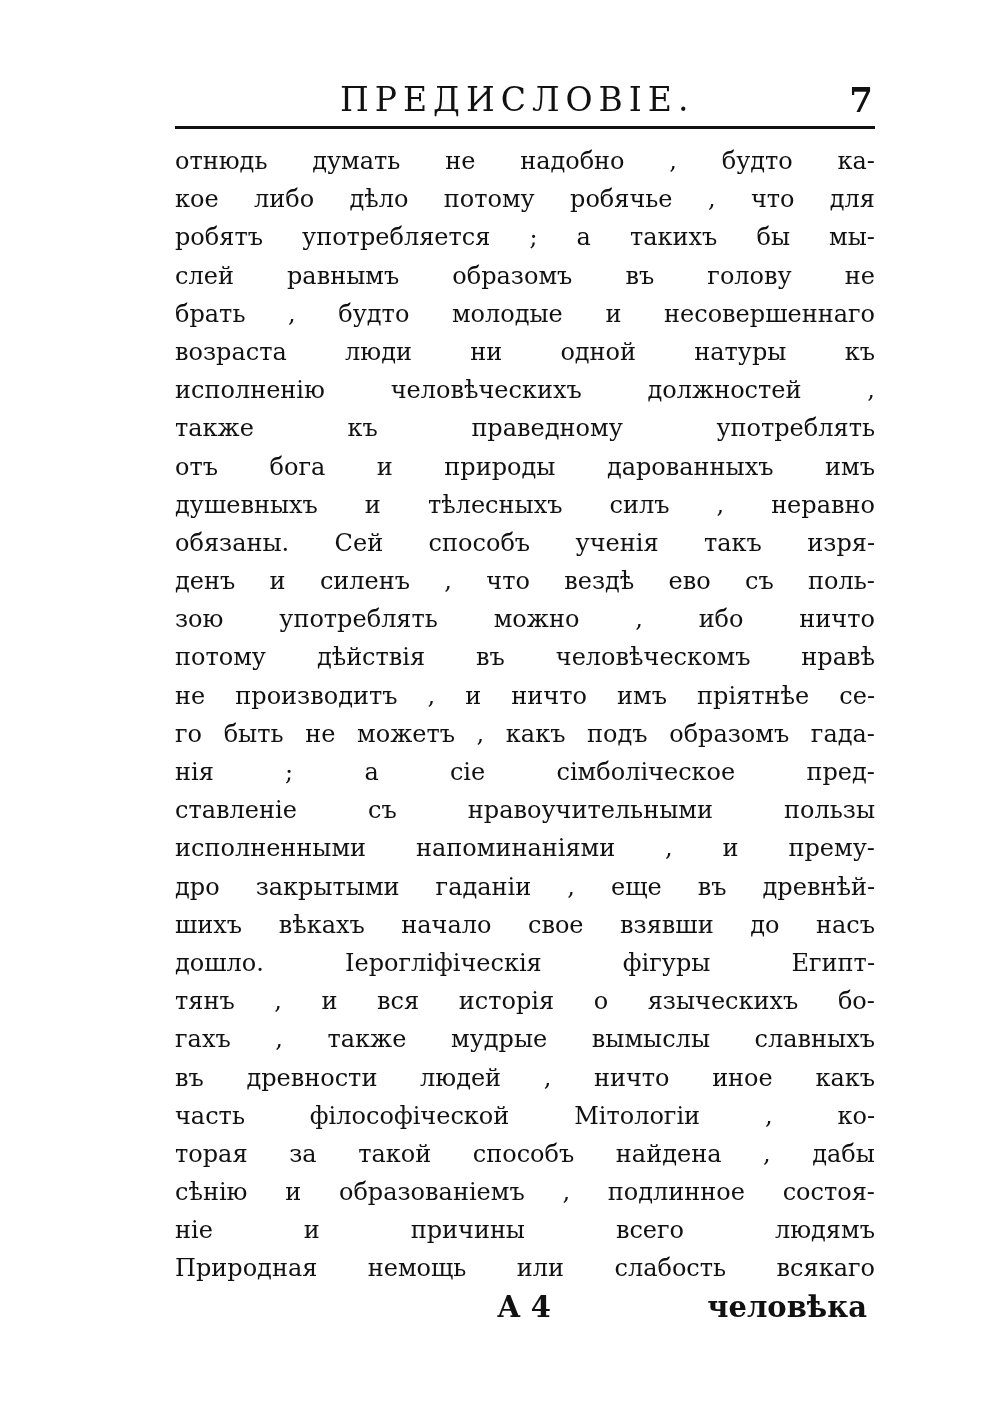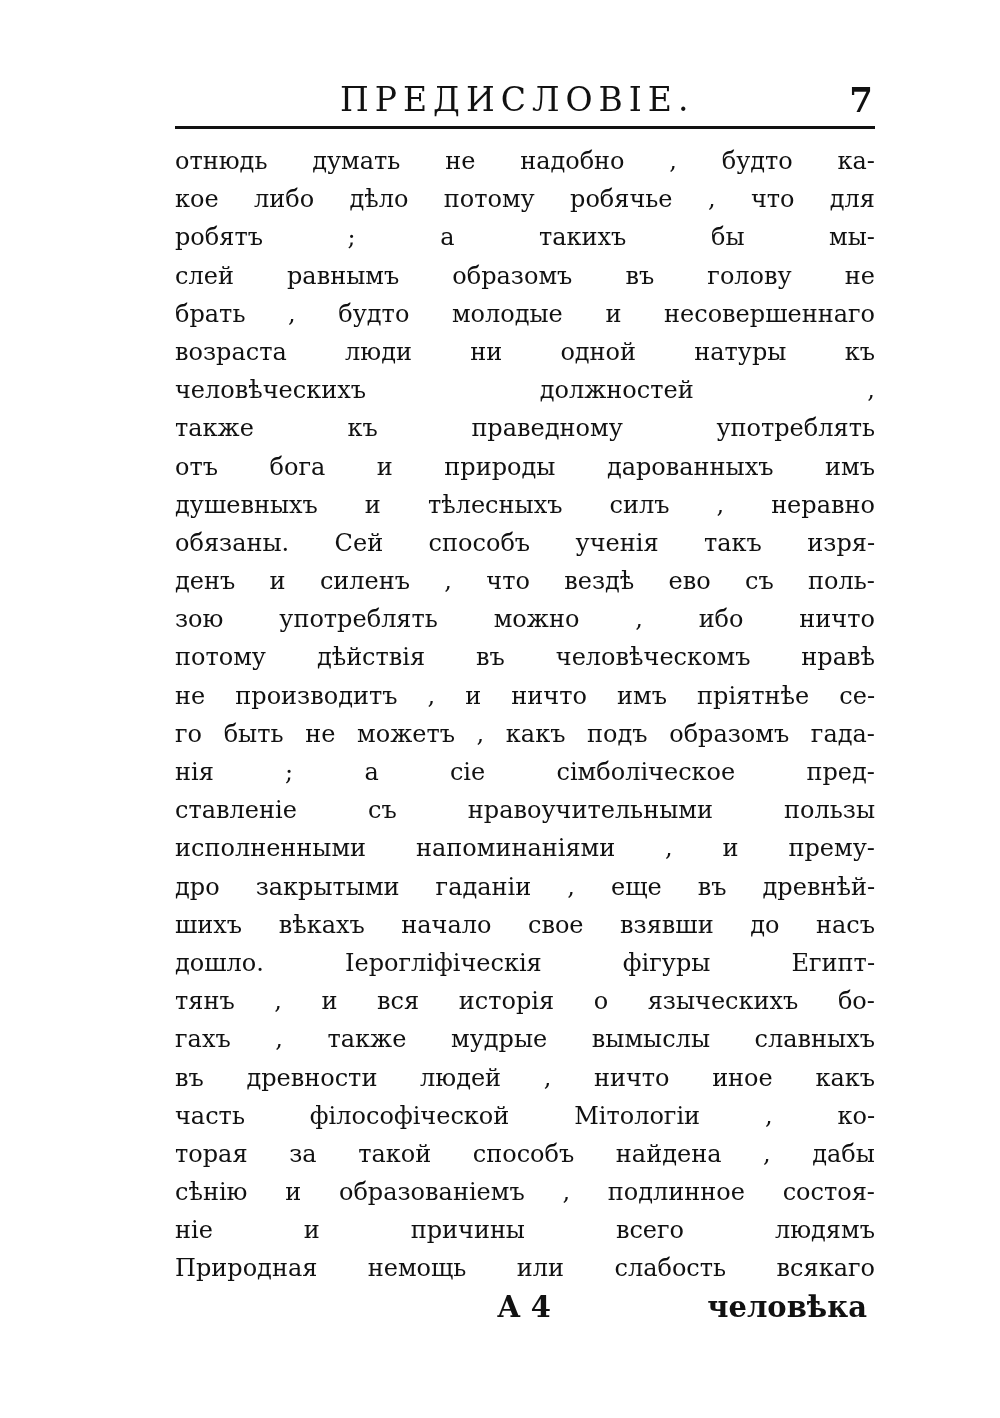--- a/index.html
+++ b/index.html
@@ -43,20 +43,21 @@
         <span>либо</span>
         <span>дѣло</span>
         <span>потому</span>
         <span>робячье</span>
         <span>,</span>
         <span>что</span>
         <span>для</span>
       </div>
       <div class="line">
         <span>робятъ</span>
+        <span>употребляется</span>
         <span>;</span>
         <span>а</span>
         <span>такихъ</span>
         <span>бы</span>
         <span>мы-</span>
       </div>
       <div class="line">
         <span>слей</span>
         <span>равнымъ</span>
         <span>образомъ</span>
@@ -74,20 +75,21 @@
       </div>
       <div class="line">
         <span>возраста</span>
         <span>люди</span>
         <span>ни</span>
         <span>одной</span>
         <span>натуры</span>
         <span>къ</span>
       </div>
       <div class="line">
+        <span>исполненiю</span>
         <span>человѣческихъ</span>
         <span>должностей</span>
         <span>,</span>
       </div>
       <div class="line">
         <span>также</span>
         <span>къ</span>
         <span>праведному</span>
         <span>употреблять</span>
       </div>

